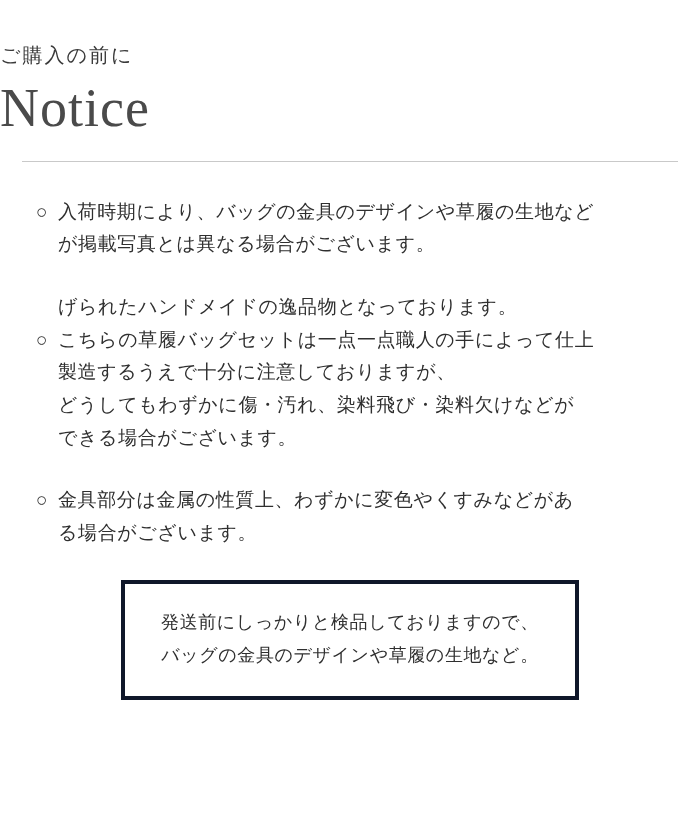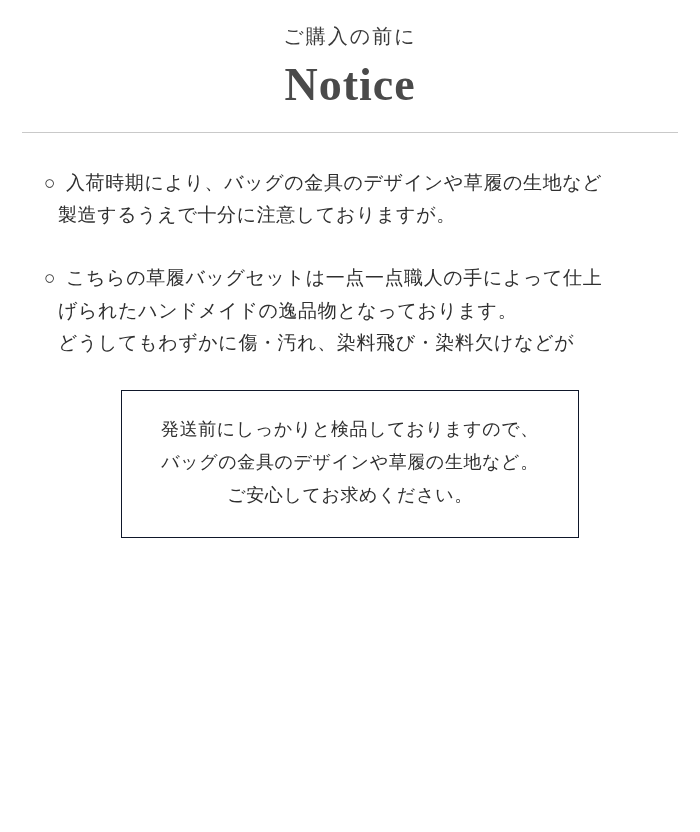--- a/index.html
+++ b/index.html
@@ -14,38 +14,38 @@
     color: #333333;
     overflow: hidden;
   }
   .page {
     width: 700px;
     height: 832px;
     position: relative;
     box-sizing: border-box;
   }
   .header {
-    text-align: center;
-    padding-top: 20px;
+    text-align: left;
+    padding-top: 39px;
   }
   .header-ja {
     font-family: "Liberation Serif", serif;
     font-size: 20px;
     letter-spacing: 2px;
     color: #3a3a3a;
     line-height: 1.6;
   }
   .header-en {
     font-family: "Liberation Serif", serif;
-    font-size: 46px;
+    font-size: 54px;
     letter-spacing: 1px;
     color: #4a4a4a;
     line-height: 1.25;
     margin-top: 4px;
-    font-weight: 700;
+    font-weight: 400;
   }
   .divider {
     border: 0;
     border-top: 1px solid #c9c9c9;
     margin: 18px 22px 0 22px;
   }
   .content {
     padding: 34px 36px 0 36px;
   }
   .note-item {
@@ -55,34 +55,33 @@
     line-height: 1.72;
     color: #2f2f2f;
     letter-spacing: 0.6px;
   }
   .note-line {
     display: block;
     white-space: pre;
   }
   .note-line.first {
     text-indent: 0;
-    margin-left: 8px;
   }
   .note-line.cont {
     padding-left: 22px;
   }
   .marker {
     display: inline-block;
     width: 22px;
   }
   .callout {
     margin: 22px auto 0 auto;
     width: 458px;
     box-sizing: border-box;
-    border: 1px solid #0f172a;
+    border: 4px solid #0f172a;
     padding: 22px 10px 24px 10px;
     text-align: center;
     font-size: 18px;
     line-height: 1.85;
     color: #2f2f2f;
     letter-spacing: 0.6px;
   }
   .callout-line {
     display: block;
   }
@@ -96,31 +95,36 @@
     <div class="header-ja">ご購入の前に</div>
     <div class="header-en">Notice</div>
   </div>
 
   <hr class="divider">
 
   <div class="content">
 
     <div class="note-item">
       <span class="note-line first"><span class="marker">○</span><span>入荷時期により、バッグの金具のデザインや草履の生地など</span></span>
-      <span class="note-line cont">製造するうえで十分に注意しておりますが。</span>
+      <span class="note-line cont">が掲載写真とは異なる場合がございます。</span>
     </div>
 
     <div class="note-item">
+      <span class="note-line cont">げられたハンドメイドの逸品物となっております。</span>
       <span class="note-line first"><span class="marker">○</span><span>こちらの草履バッグセットは一点一点職人の手によって仕上</span></span>
-      <span class="note-line cont">げられたハンドメイドの逸品物となっております。</span>
+      <span class="note-line cont">製造するうえで十分に注意しておりますが、</span>
       <span class="note-line cont">どうしてもわずかに傷・汚れ、染料飛び・染料欠けなどが</span>
+      <span class="note-line cont">できる場合がございます。</span>
     </div>
 
+    <div class="note-item">
+      <span class="note-line first"><span class="marker">○</span><span>金具部分は金属の性質上、わずかに変色やくすみなどがあ</span></span>
+      <span class="note-line cont">る場合がございます。</span>
+    </div>
 
   </div>
 
   <div class="callout">
     <span class="callout-line">発送前にしっかりと検品しておりますので、</span>
     <span class="callout-line">バッグの金具のデザインや草履の生地など。</span>
-    <span class="callout-line">ご安心してお求めください。</span>
   </div>
 
 </div>
 
 </body></html>

